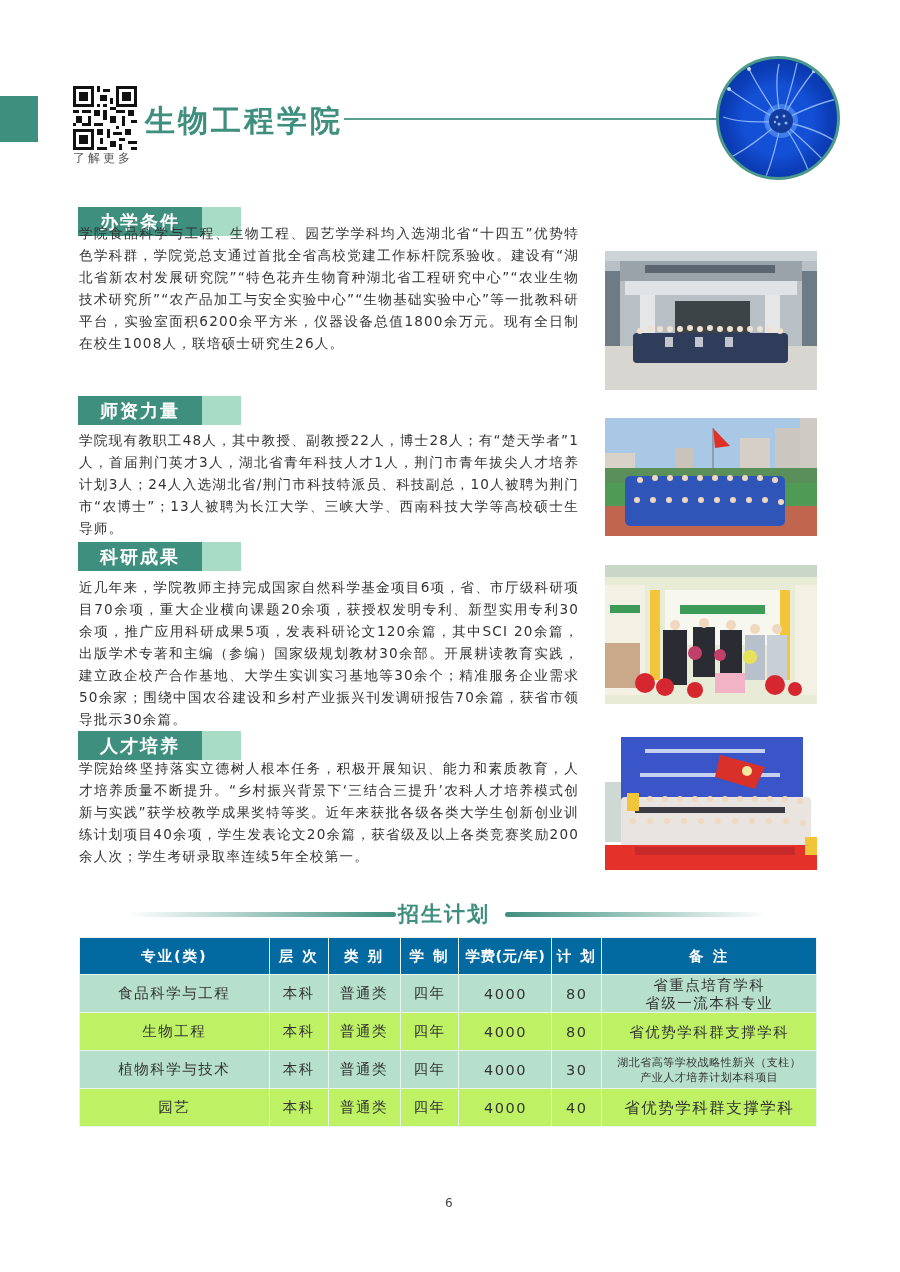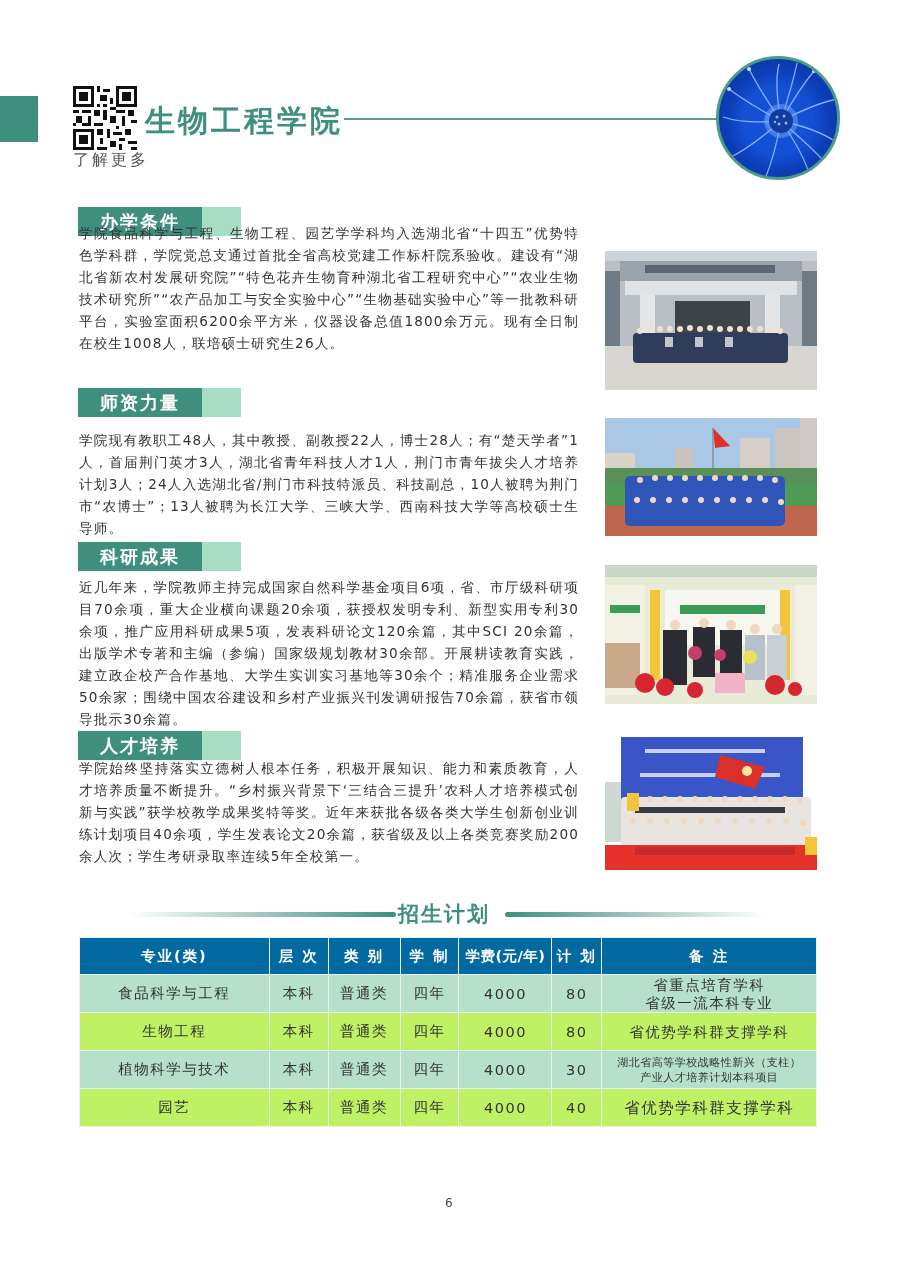--- a/index.html
+++ b/index.html
@@ -2,21 +2,21 @@
 <html><head>
 <meta charset="utf-8">
 <style>
   * { box-sizing: border-box; margin: 0; padding: 0; }
   html, body { width: 900px; height: 1272px; background: #ffffff; overflow: hidden; }
   body { position: relative; font-family: "DejaVu Sans", "Liberation Sans", sans-serif; color: #333; }
 
   .left-tab { position: absolute; left: 0; top: 96px; width: 38px; height: 46px; background: #3f8f7f; }
 
   .qr { position: absolute; left: 73px; top: 86px; width: 64px; height: 64px; }
-  .qr-label { position: absolute; left: 73px; top: 150px; font-size: 16px; color: #555; letter-spacing: 3px; font-family: "DejaVu Serif", serif; }
+  .qr-label { position: absolute; left: 73px; top: 150px; font-size: 12px; color: #555; letter-spacing: 3px; font-family: "DejaVu Serif", serif; }
 
   .title { position: absolute; left: 145px; top: 101px; font-size: 30px; font-weight: bold; color: #3f8f7f; letter-spacing: 3px; font-family: "DejaVu Sans", sans-serif; }
   .title-line { position: absolute; left: 344px; top: 118px; width: 375px; height: 2px; background: #5a9e92; }
 
   .cell-circle { position: absolute; left: 716px; top: 56px; width: 124px; height: 124px; border-radius: 50%; border: 3px solid #4c9a8a; overflow: hidden;
     background: radial-gradient(circle at 50% 52%, #0a3bb0 0 9%, #2d6fe8 10% 14%, #1450d6 15% 40%, #0c3eb8 60%, #0a2f95 100%); }
 
   .section-head { position: absolute; left: 78px; width: 163px; height: 29px; display: flex; }
   .section-head .dark { width: 124px; height: 29px; background: #3f8f7f; color: #fff; font-size: 18px; font-weight: bold; line-height: 29px; padding-left: 22px; letter-spacing: 2px; }
   .section-head .light { flex: 1; background: #a8dcc5; }
@@ -176,21 +176,21 @@
         <circle cx="175" cy="80" r="3"></circle>
     </g>
     <g fill="#ffffff" opacity="0.7">
         <rect x="60" y="86" width="8" height="10"></rect>
         <rect x="90" y="86" width="8" height="10"></rect>
         <rect x="120" y="86" width="8" height="10"></rect>
       </g>
   </svg>
 </div>
 
-<div class="section-head" style="top:388px;">
+<div class="section-head" style="top:396px;">
   <div class="dark">师资力量</div>
   <div class="light"></div>
 </div>
 <div class="para" style="top:429px;">学院现有教职工48人，其中教授、副教授22人，博士28人；有“楚天学者”1人，首届荆门英才3人，湖北省青年科技人才1人，荆门市青年拔尖人才培养计划3人；24人入选湖北省/荆门市科技特派员、科技副总，10人被聘为荆门市“农博士”；13人被聘为长江大学、三峡大学、西南科技大学等高校硕士生导师。</div>
 <div class="photo" style="left:605px;top:418px;width:212px;height:118px;">
   <svg width="212" height="118" viewBox="0 0 212 118">
     <rect width="212" height="118" fill="#a9c8e6"></rect>
     <rect x="0" y="35" width="30" height="30" fill="#d8d2c8"></rect>
     <rect x="70" y="30" width="18" height="35" fill="#c9c3bc"></rect>
     <rect x="135" y="20" width="30" height="45" fill="#d5cfc8"></rect>

